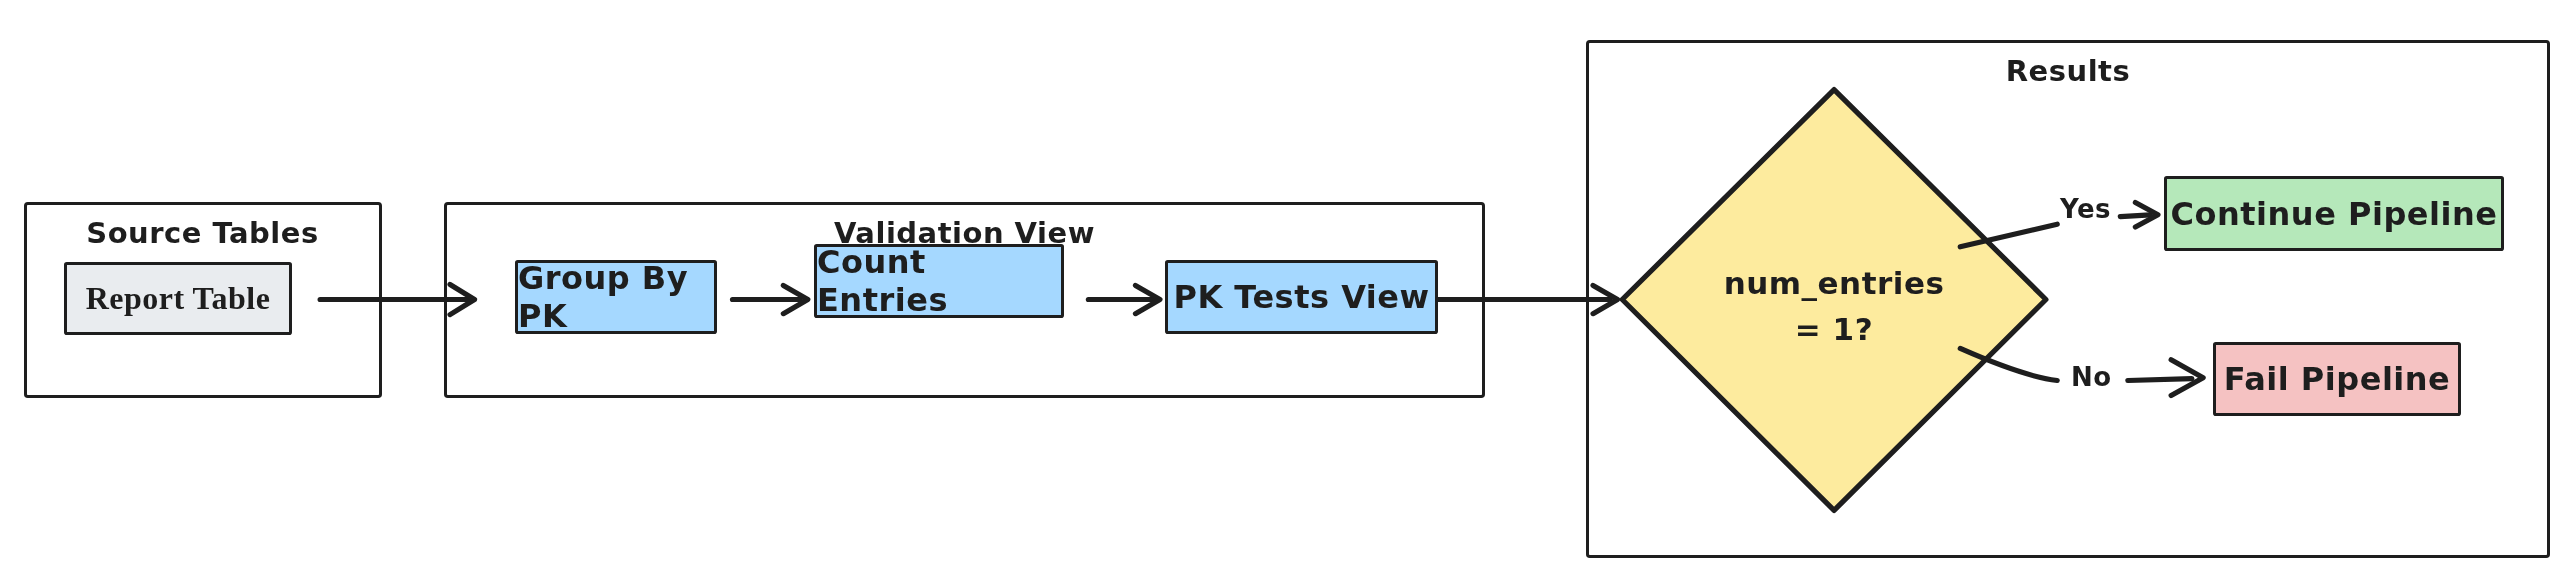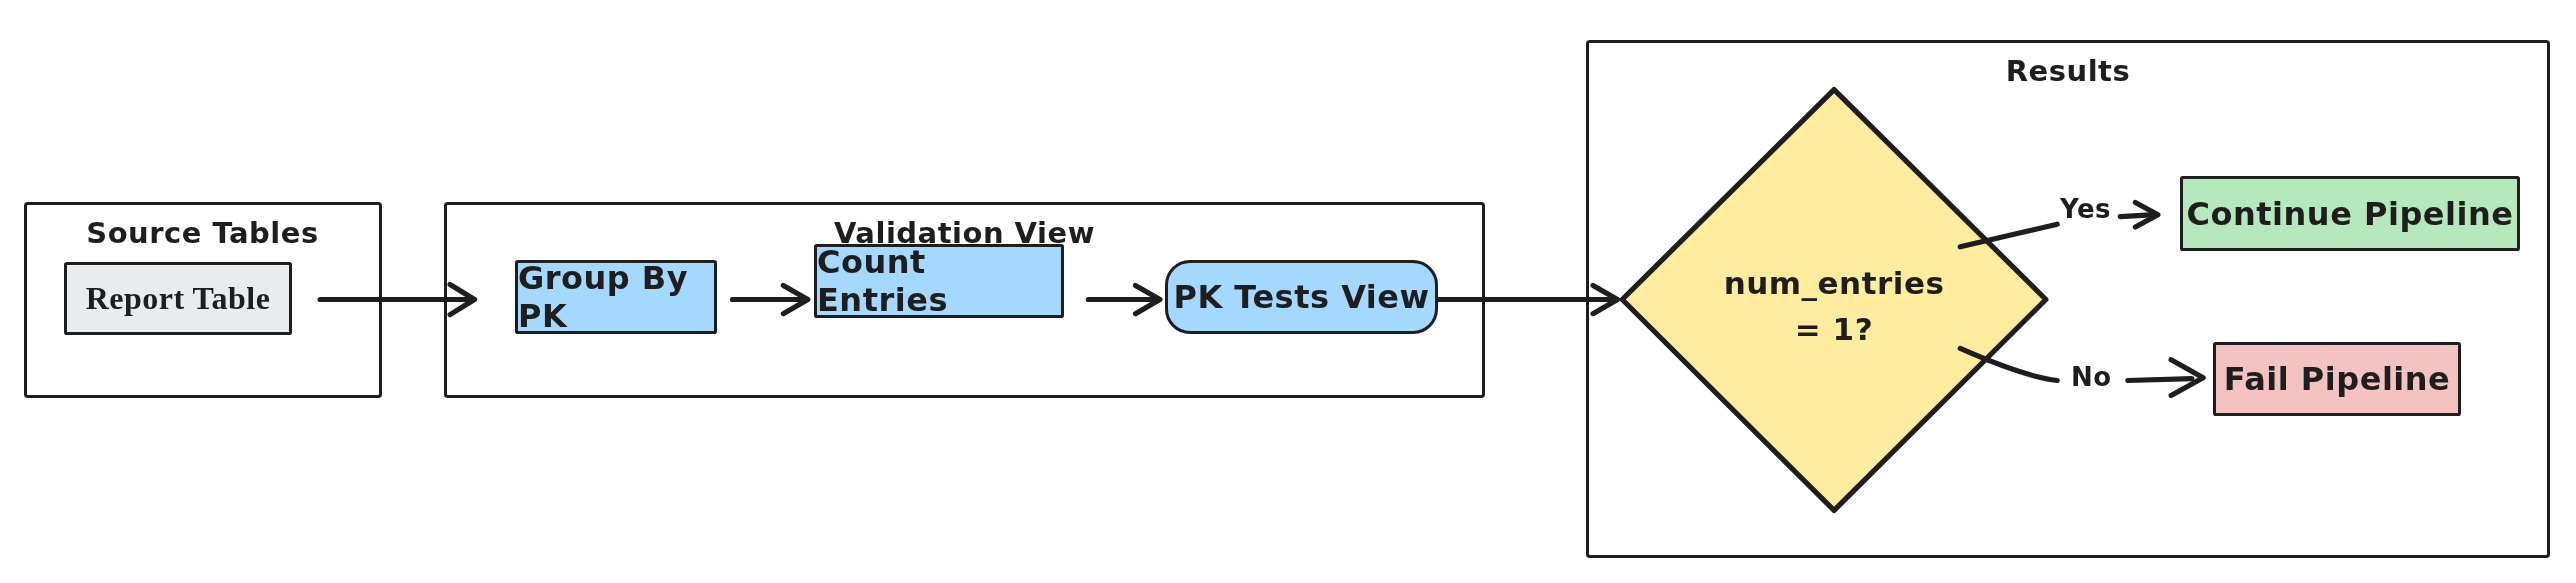--- a/index.html
+++ b/index.html
@@ -71,21 +71,21 @@
     letter-spacing:0.5px;
   }
   
   #group-source      {left:23.5px;  top:202px; width:336px;  height:190px;padding-left:16px;}
   #group-validation  {left:444px; top:202px; width:1035px; height:190px;}
   #group-results     {left:1586px;top:40px;  width:958px; height:512px;}
   #node-report       {left:64px;  top:262px; width:228px; height:73px;font-family:Liberation Serif, serif;}
   #node-groupby      {left:480px; top:260px; width:202px; height:74px;margin-left:35px;}
   #node-count        {left:814px; top:244px; width:250px; height:74px;}
   #node-pktests      {left:1165px;top:260px; width:273px; height:74px;}
-  #node-continue     {left:2164px;top:176px; width:340px; height:75px;margin-left:16px;}
+  #node-continue     {left:2164px;top:176px; width:340px; height:75px;}
   #node-fail         {left:2213px;top:342px; width:248px; height:74px;}
   #label-yes         {left:2060px;top:194px;}
   #label-no          {left:2071px;top:362px;}
 </style>
 </head>
 <body>
 
 <div id="canvas">
 
   <div class="group" id="group-source">
@@ -105,21 +105,21 @@
   </div>
 
   <div class="node" id="node-groupby" style="background-color: rgb(165, 216, 255);">
     <span>Group By PK</span>
   </div>
 
   <div class="node" id="node-count" style="background-color: rgb(165, 216, 255);">
     <span>Count Entries</span>
   </div>
 
-  <div class="node" id="node-pktests" style="background-color: rgb(165, 216, 255); border-radius: 25px;">
+  <div class="node" id="node-pktests" style="background-color: rgb(165, 216, 255);">
     <span>PK Tests View</span>
   </div>
 
   <div class="node" id="node-continue" style="background-color: rgb(181, 232, 186);">
     <span>Continue Pipeline</span>
   </div>
 
   <div class="node" id="node-fail" style="background-color: rgb(245, 194, 194);">
     <span>Fail Pipeline</span>
   </div>

